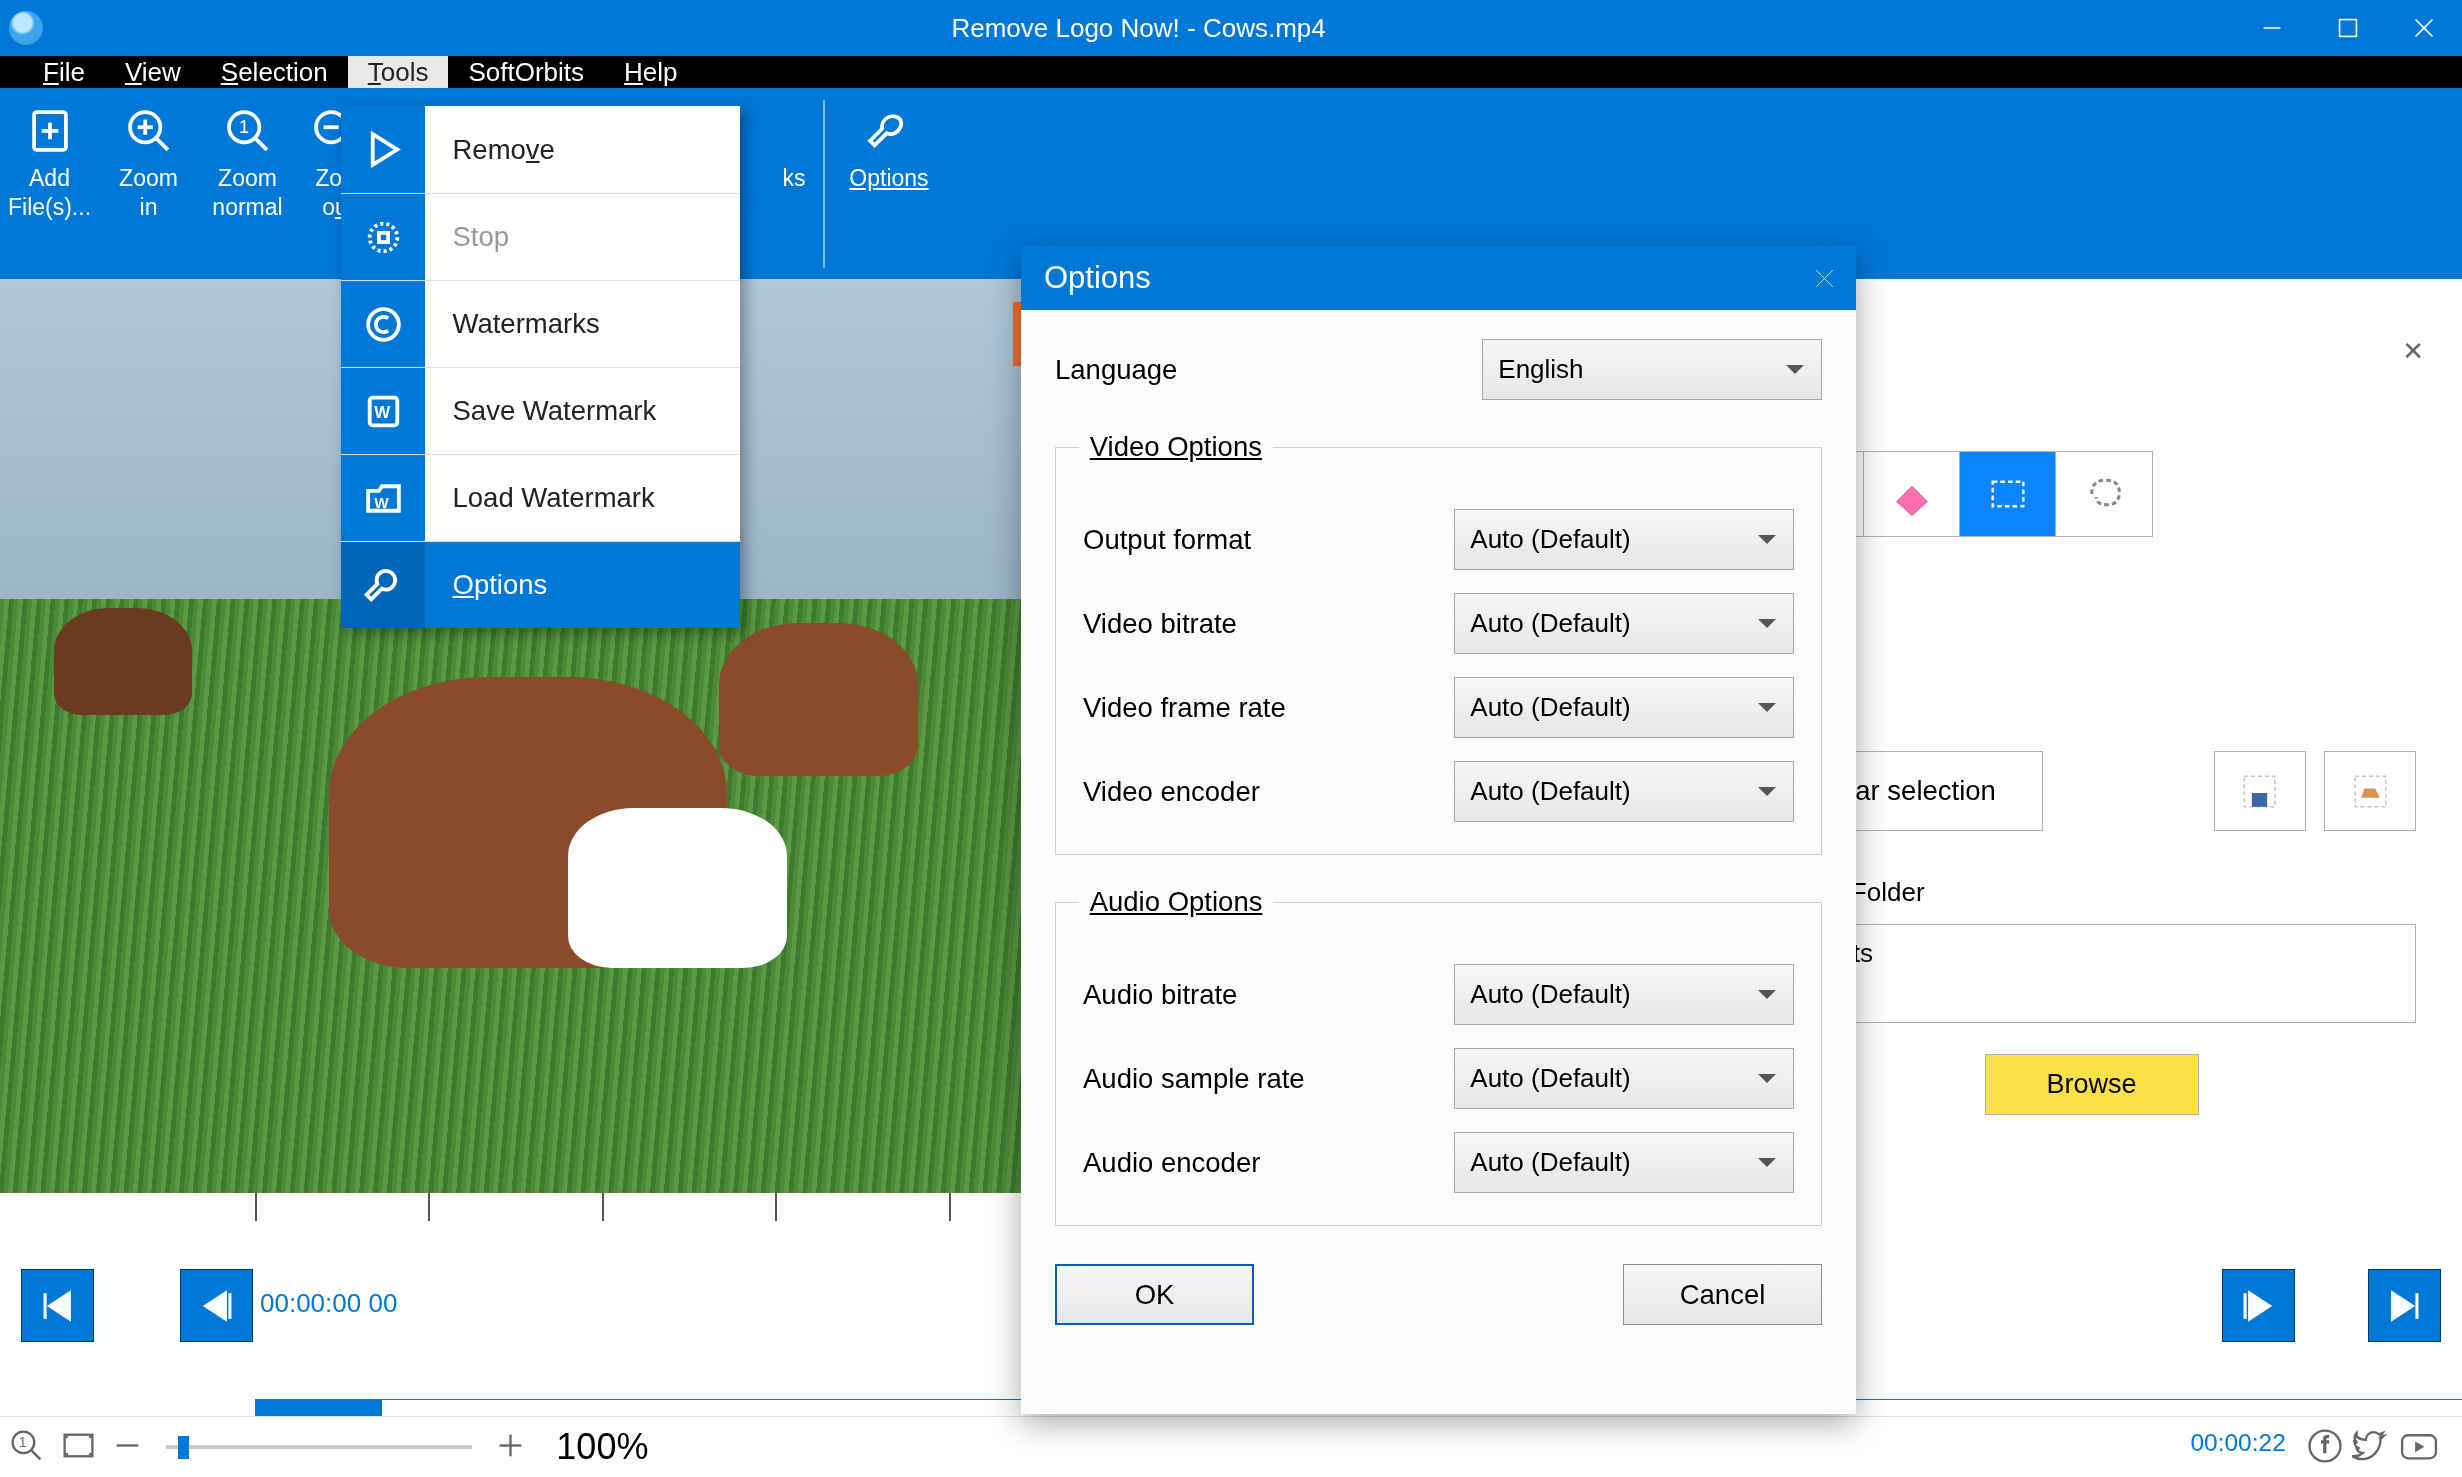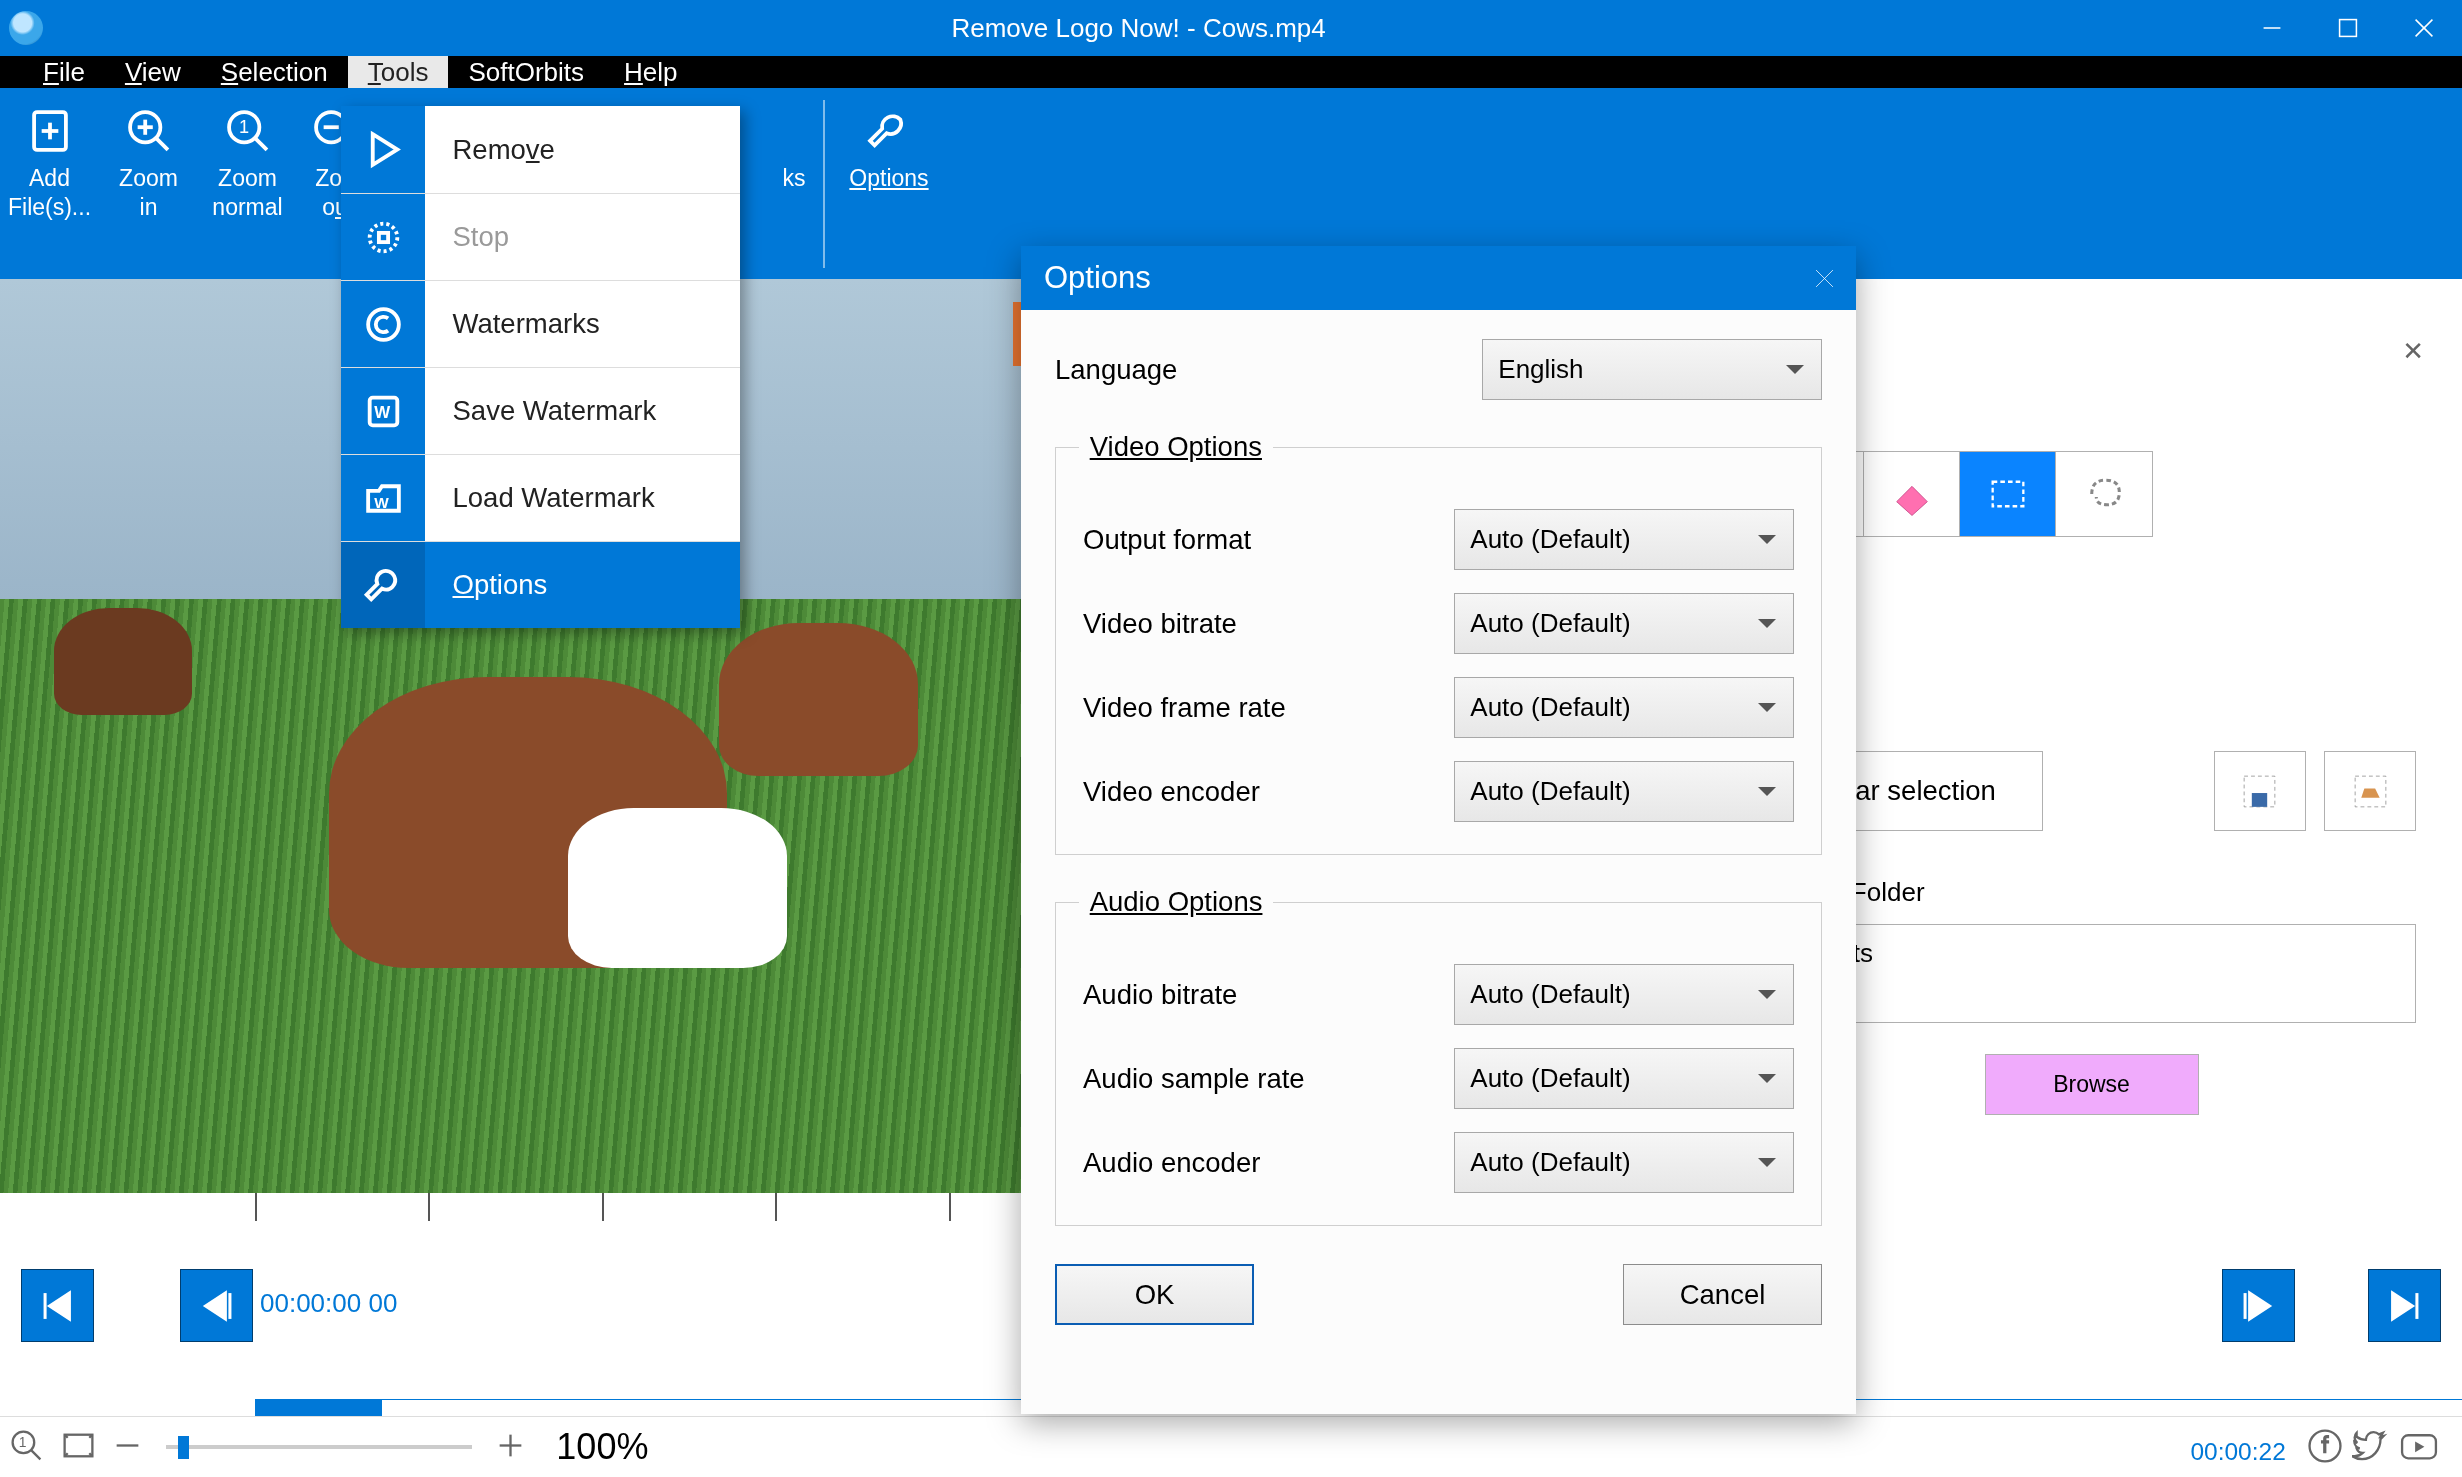--- a/index.html
+++ b/index.html
@@ -39,21 +39,21 @@
   .timecode { position: absolute; left: 260px; top: 95px; font-size: 26px; color: #0078d7; }
   .playbtns-right{position:absolute;right:21.4px;top:76px;display:flex;gap:73px;}
   .logos-bar{position:absolute;left:255px;top:206px;right:0;height:61px;border:1.5px solid #0078d7;border-right:none;}
   .logos-bar .label{position:absolute;left:0;top:0;height:100%;background:#0078d7;color:#fff;font-size:26px;padding:12.2px 23px;}
   .statusbar { position: absolute; left: 0; bottom: 0; right: 0; height: 61px; background: #fff; display: flex; align-items: center; border-top: 0.8px solid #ddd; }
   .statusbar .sicon{margin:0 7.6px;}
   .statusbar svg{stroke:#666;fill:none;stroke-width:3;}
   .zoom-slider{width:306px;height:4.6px;background:#ccc;margin:0 15.3px;position:relative;}
   .zoom-slider .thumb{position:absolute;left:4%;top:-9.2px;width:10.7px;height:23px;background:#0078d7;}
   .statusbar .pct{font-size:36px;margin-left:23px;}
-  .statusbar .right{margin-left:auto;display:flex;align-items:flex-end;gap:10px;margin-right:23px;}
+  .statusbar .right{margin-left:auto;display:flex;align-items:flex-start;gap:10px;margin-right:23px;}
   .statusbar .right .dur{font-size:24.5px;color:#0078d7;margin-right:12.2px;}
   
   .dropdown { position: absolute; left: 341px; top: 106px; width: 399px; background: #fff; box-shadow: 4.6px 4.6px 13.8px rgba(0,0,0,0.35); z-index: 50; }
   .dropdown .ddrow { display: flex; align-items: center; height: 87px; border-top: 0.8px solid #ddd; }
   .dropdown .ddrow:first-child{border-top:none;}
   .dropdown .ddicon { width: 84px; height: 100%; background: #0078d7; display: flex; align-items: center; justify-content: center; }
   .dropdown .ddicon svg{stroke:#fff;fill:none;stroke-width:5;}
   .dropdown .ddlabel { font-size: 27.5px; padding-left: 27.5px; color: #222; }
   .dropdown .ddrow.disabled .ddlabel{color:#9a9a9a;}
   .dropdown .ddrow.selected{background:#0078d7;}
@@ -66,21 +66,21 @@
   .rightpanel .section-label{font-size:26px;margin-top:38px;}
   .rightpanel .iconrow{display:flex;margin-top:18.4px;border:1.5px solid #b0b0b0;width:fit-content;}
   .rightpanel .iconrow .cell{width:96px;height:84px;display:flex;align-items:center;justify-content:center;border-right:1.5px solid #b0b0b0;}
   .rightpanel .iconrow .cell.selected{background:#0a84ff;}
   .rightpanel .iconrow .cell:last-child{border-right:none;}
   .rightpanel .actionsrow{display:flex;gap:18.4px;margin-top:214px;align-items:center;}
   .rightpanel .clrbtn{height:80px;padding:0 46px;border:1.5px solid #b0b0b0;font-size:27.5px;display:flex;align-items:center;}
   .rightpanel .smbtn{width:92px;height:80px;border:1.5px solid #b0b0b0;display:flex;align-items:center;justify-content:center;}
   .rightpanel .destlabel{font-size:26px;margin-top:46px;}
   .rightpanel .destbox{margin-top:15.3px;height:99px;border:1.5px solid #b0b0b0;padding:13.8px 18.4px;font-size:26px;}
-  .rightpanel .browse{margin-top:31px;width:214px;height:61px;border:1.5px solid #b0b0b0;background:#f0abfc;font-size:23px;display:flex;align-items:center;justify-content:center;margin-left:auto;margin-right:auto;}
+  .rightpanel .browse{margin-top:31px;width:214px;height:61px;border:1.5px solid #b0b0b0;background:#fde047;font-size:27px;display:flex;align-items:center;justify-content:center;margin-left:auto;margin-right:auto;}
   
   .dialog{position:absolute;left:1021px;top:246px;width:835px;height:1168px;background:#fcfcfc;box-shadow:0 9.2px 31px rgba(0,0,0,0.35);z-index:100;}
   .dialog .dlg-title{height:64px;background:#0078d7;color:#fff;font-size:31px;display:flex;align-items:center;padding-left:23px;}
   .dialog .dlg-close{margin-left:auto;width:64px;height:64px;display:flex;align-items:center;justify-content:center;}
   .dialog .body{padding:29px 34px;}
   .dialog .row{display:flex;align-items:center;margin-bottom:17px;}
   .dialog .row .lbl{font-size:27.5px;flex:1;}
   .dialog fieldset{border:1.5px solid #cfcfcf;padding:23px 23px 9.2px 23px;margin-top:31px;}
   .dialog legend{font-size:27.5px;padding:0 10.7px;text-decoration:underline;}
   .dialog .sel{width:340px;height:61px;border:1.5px solid #a8a8a8;background:linear-gradient(#f6f6f6,#e7e7e7);display:flex;align-items:center;padding:0 15.3px;font-size:26px;position:relative;}

